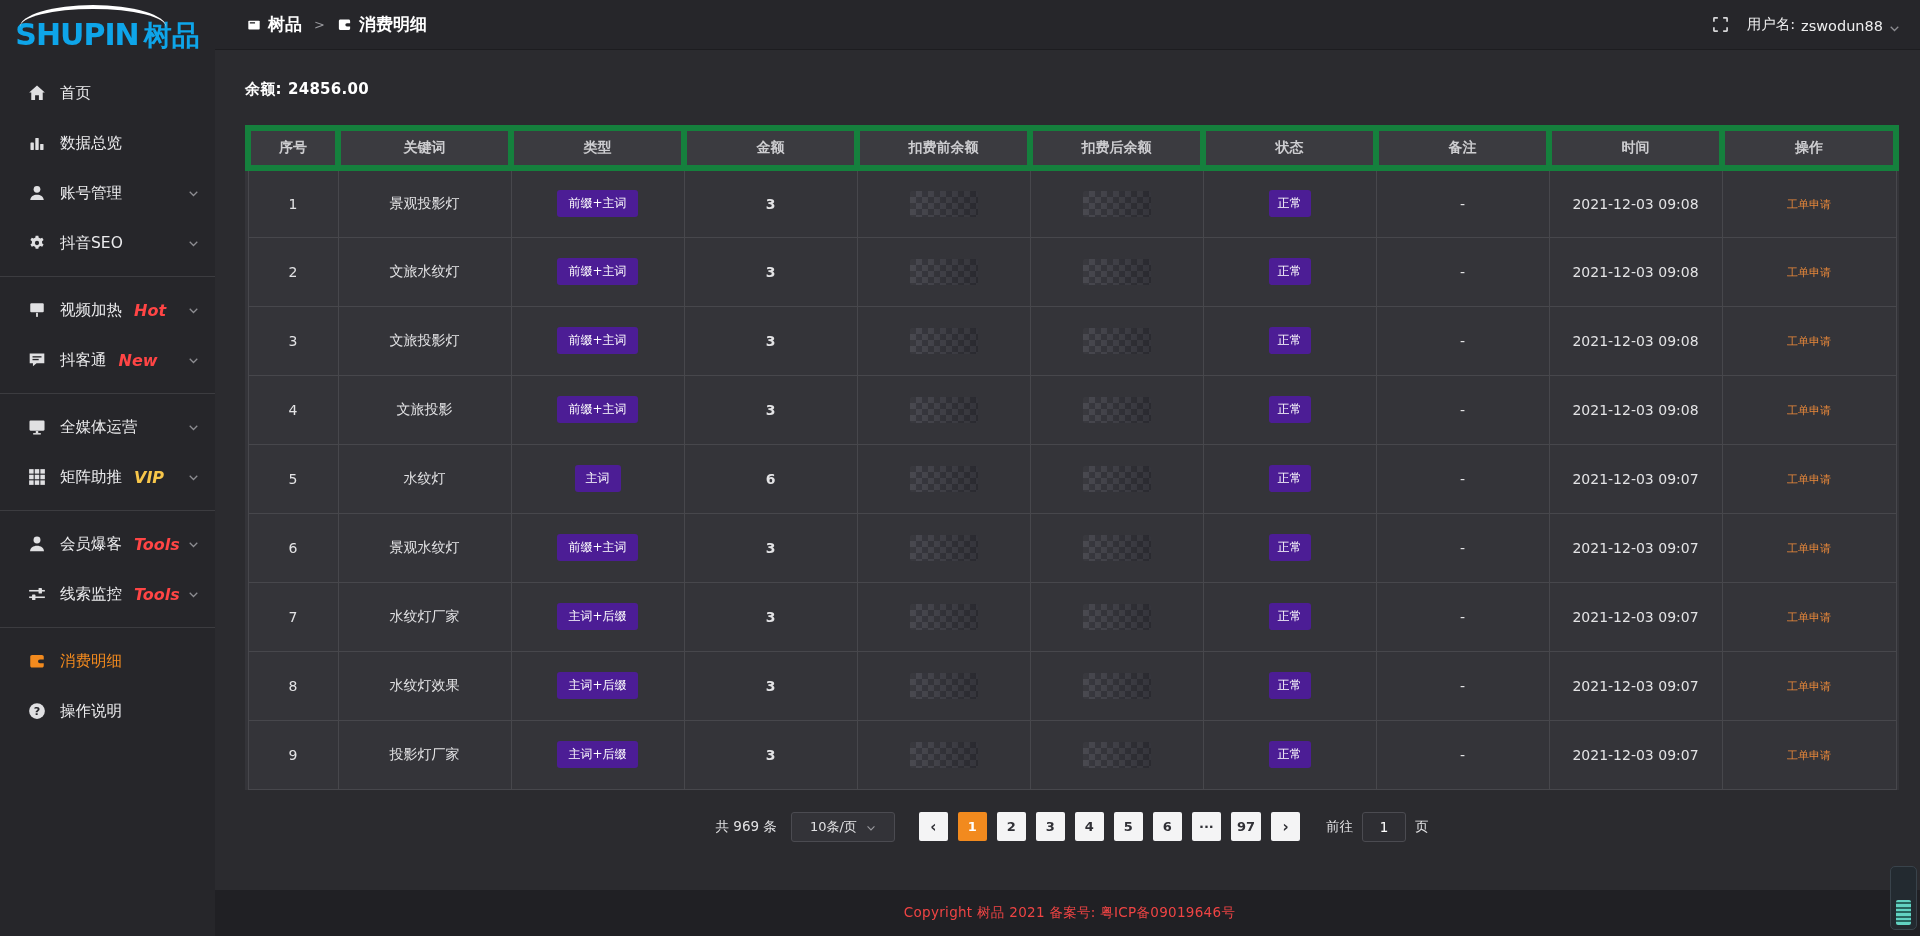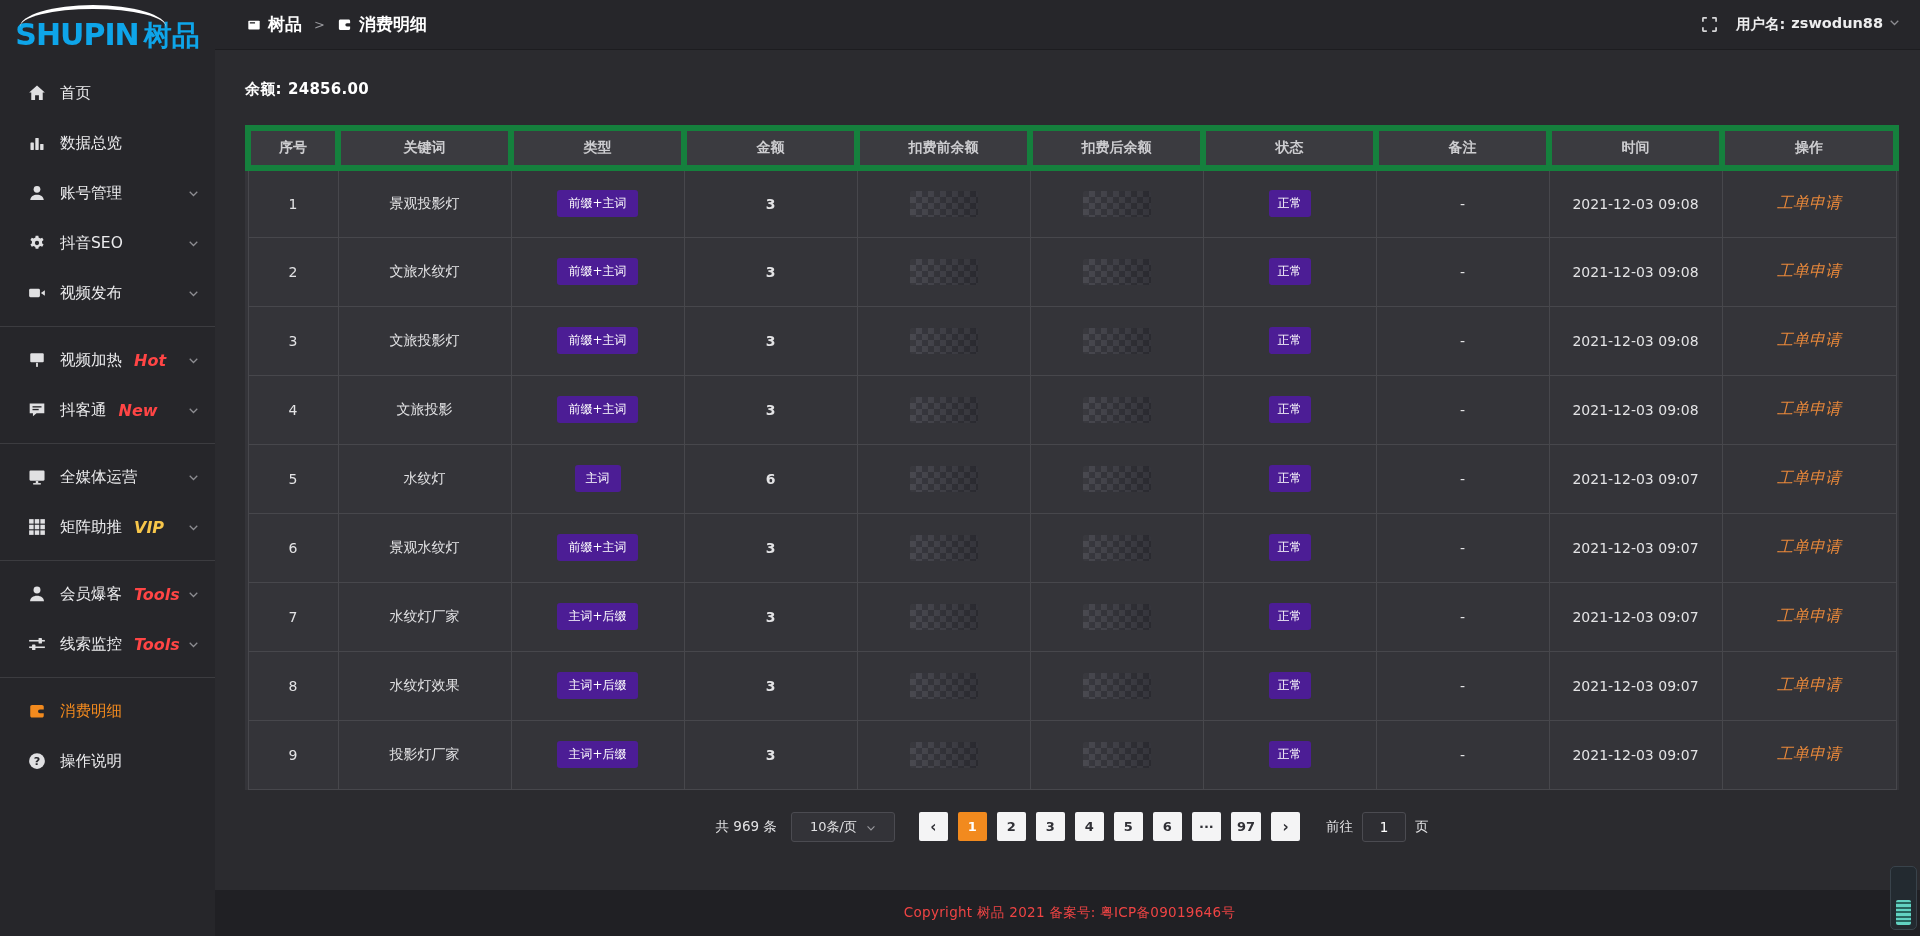--- a/index.html
+++ b/index.html
@@ -24,37 +24,37 @@
 .menu-divider { height: 1px; background: #3c3c40; margin: 8px 0; }
 
 
 .main-col { flex: 1; display: flex; flex-direction: column; height: 936px; }
 .topbar { height: 50px; flex: 0 0 50px; background: #26262a; border-bottom: 1px solid #1d1d20; display: flex; align-items: center; justify-content: space-between; padding: 0 24px 0 32px; }
 .breadcrumb { display: flex; align-items: center; gap: 12px; color: #fff; font-size: 17px; font-weight: bold; }
 .crumb { display: flex; align-items: center; gap: 7px; cursor: pointer; }
 .crumb-sep { color: #9a9a9f; font-size: 13px; font-weight: normal; }
 .topbar-right { display: flex; align-items: center; gap: 18px; color: #ededee; font-size: 14.5px; }
 .fullscreen-btn { display: flex; color: #d6d6d8; cursor: pointer; }
-.user-box { display: flex; align-items: flex-start; gap: 6px; cursor: pointer; white-space: nowrap; font-weight: bold; }
+.user-box { display: flex; align-items: flex-end; gap: 6px; cursor: pointer; white-space: nowrap; }
 .user-box .uc { color: #8d8d92; display: flex; margin-top: 2px; }
 
 
 .main { flex: 1; padding: 30px 25px 0 30px; position: relative; }
 .balance { color: #fff; font-size: 15px; font-weight: bold; letter-spacing: 0.3px; }
 .balance span { margin-right: 6px; }
 table.data-table { width: 1650px; border-collapse: collapse; table-layout: fixed; background: #343439; margin-top: 26px; }
 .data-table th { height: 40px; background: #3b3b40; color: #cdcdd0; font-size: 14px; font-weight: bold; border: 6px solid #15803d; }
 .data-table td { height: 69px; text-align: center; color: #e3e3e5; font-size: 14px; border: 1px solid #47474c; }
 .badge { display: inline-block; background: #4c1d95; color: #fff; font-size: 12px; padding: 5px 11px; border-radius: 3px; white-space: nowrap; }
 .badge.status { padding: 5px 9px; }
 .mosaic { width: 68px; height: 26px; margin: 0 auto; border-radius: 2px; opacity: 0.85;
   background-image: repeating-conic-gradient(#5d5d62 0% 25%, #46464b 0% 50%), linear-gradient(90deg, #6a6a6e, #4a4a4f);
   background-size: 12px 12px, 100% 100%; background-blend-mode: overlay; }
 .amount { font-weight: bold; color: #eeeeef; }
-.action-link { color: #e8883a; font-size: 16px; cursor: pointer; text-decoration: none; font-style: italic; }
+.action-link { color: #e8883a; font-size: 11px; cursor: pointer; text-decoration: none; }
 
 
 .pagination { display: flex; align-items: center; justify-content: center; gap: 10px; margin-top: 22px; color: #e2e2e4; font-size: 13.5px; }
 .pg-total { margin-right: 4px; }
 .page-size-select { width: 104px; height: 30px; background: #333338; border: 1px solid #4b4b51; border-radius: 3px; color: #e2e2e4; font-size: 13px; display: flex; align-items: center; justify-content: center; gap: 9px; cursor: pointer; margin-right: 14px; }
 .page-size-select .uc { color: #9a9a9f; display: flex; margin-top: 2px; }
 .page-btn { min-width: 29px; height: 29px; padding: 0 6px; background: #f4f4f5; color: #303036; border-radius: 2px; display: flex; align-items: center; justify-content: center; font-size: 13px; font-weight: bold; cursor: pointer; }
 .page-btn.active { background: #f28a1e; color: #fff; }
 .page-btn.nav { font-size: 15px; }
 .page-list { display: flex; gap: 10px; }
@@ -115,36 +115,20 @@
             </svg>
           </span>
         </div>
         <div class="menu-item">
           <span class="mi-icon">
             <svg viewBox="0 0 16 16" width="18" height="18">
               <path fill="currentColor" fill-rule="evenodd" d="M6.8 1.5h2.4l.33 1.75c.52.15 1 .4 1.43.72l1.7-.63 1.2 2.08-1.37 1.12a4.9 4.9 0 0 1 0 1.62l1.37 1.12-1.2 2.08-1.7-.63c-.43.32-.91.57-1.43.72l-.33 1.75H6.8l-.33-1.75a4.9 4.9 0 0 1-1.43-.72l-1.7.63-1.2-2.08 1.37-1.12a4.9 4.9 0 0 1 0-1.62L2.14 5.42l1.2-2.08 1.7.63c.43-.32.91-.57 1.43-.72zM8 9.9A1.9 1.9 0 1 0 8 6.1a1.9 1.9 0 0 0 0 3.8z"></path>
             </svg>
           </span>
           <span class="mi-label">抖音SEO</span>
-          <span class="mi-chevron">
-            <svg viewBox="0 0 16 16" width="11" height="11">
-              <path fill="none" stroke="currentColor" stroke-width="1.8" d="M2.5 5.5 8 11l5.5-5.5"></path>
-            </svg>
-          </span>
-        </div>
-        <div class="menu-item">
-          <span class="mi-icon">
-            <svg viewBox="0 0 16 16" width="18" height="18">
-              <g fill="currentColor">
-                <rect x="1" y="4.3" width="9.6" height="7.4" rx="1.2"></rect>
-                <path d="M11.4 8 15 5.6v4.8z"></path>
-              </g>
-            </svg>
-          </span>
-          <span class="mi-label">视频发布</span>
           <span class="mi-chevron">
             <svg viewBox="0 0 16 16" width="11" height="11">
               <path fill="none" stroke="currentColor" stroke-width="1.8" d="M2.5 5.5 8 11l5.5-5.5"></path>
             </svg>
           </span>
         </div>
         <div class="menu-divider"></div>
         <div class="menu-item">
           <span class="mi-icon">
             <svg viewBox="0 0 16 16" width="18" height="18">

